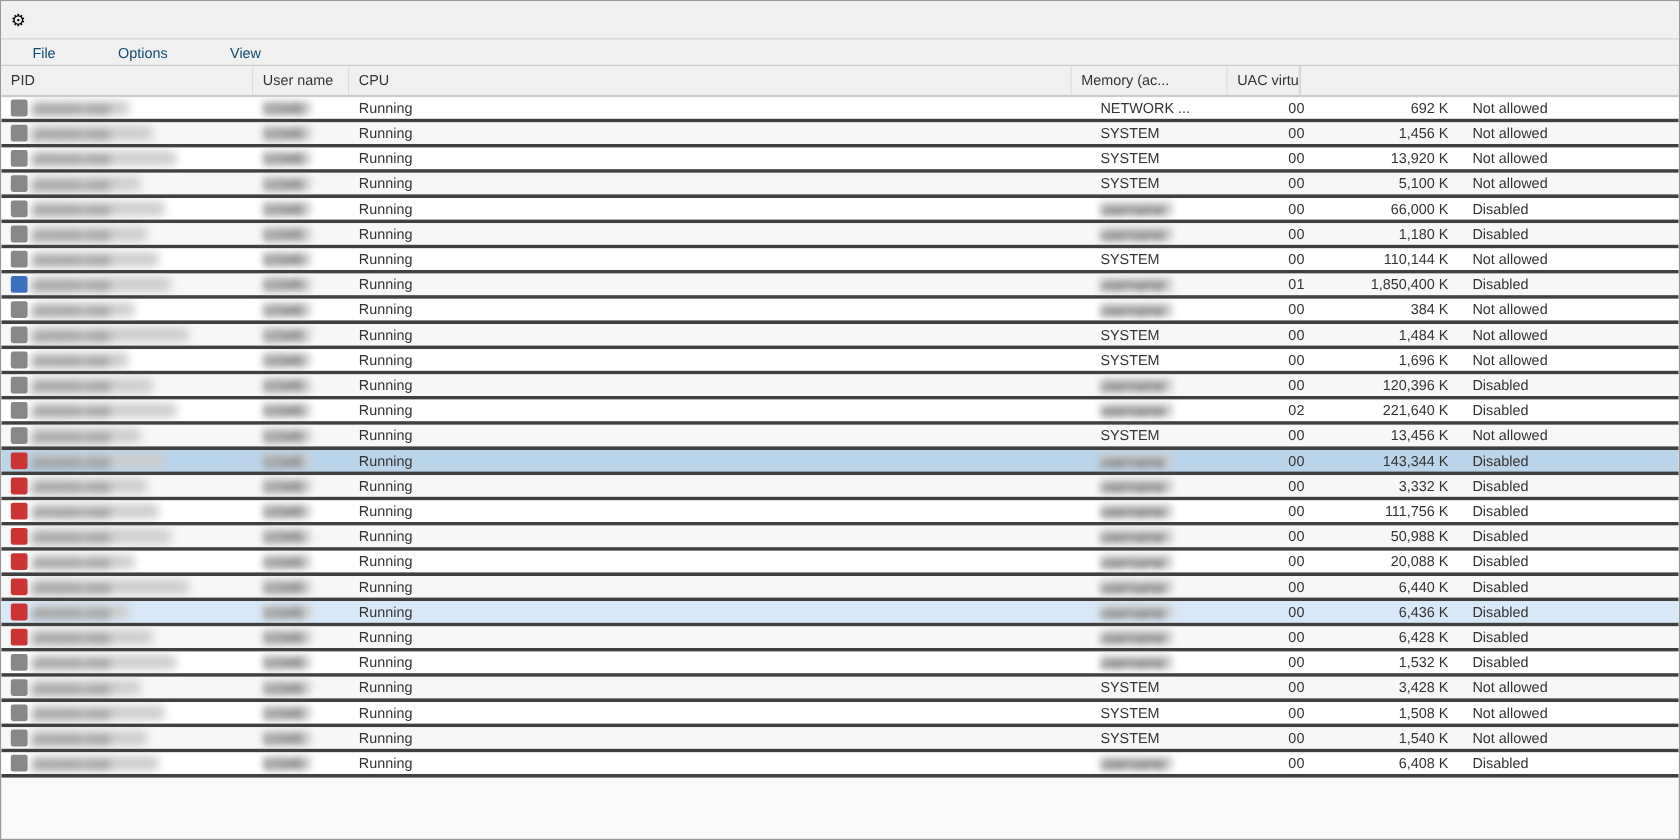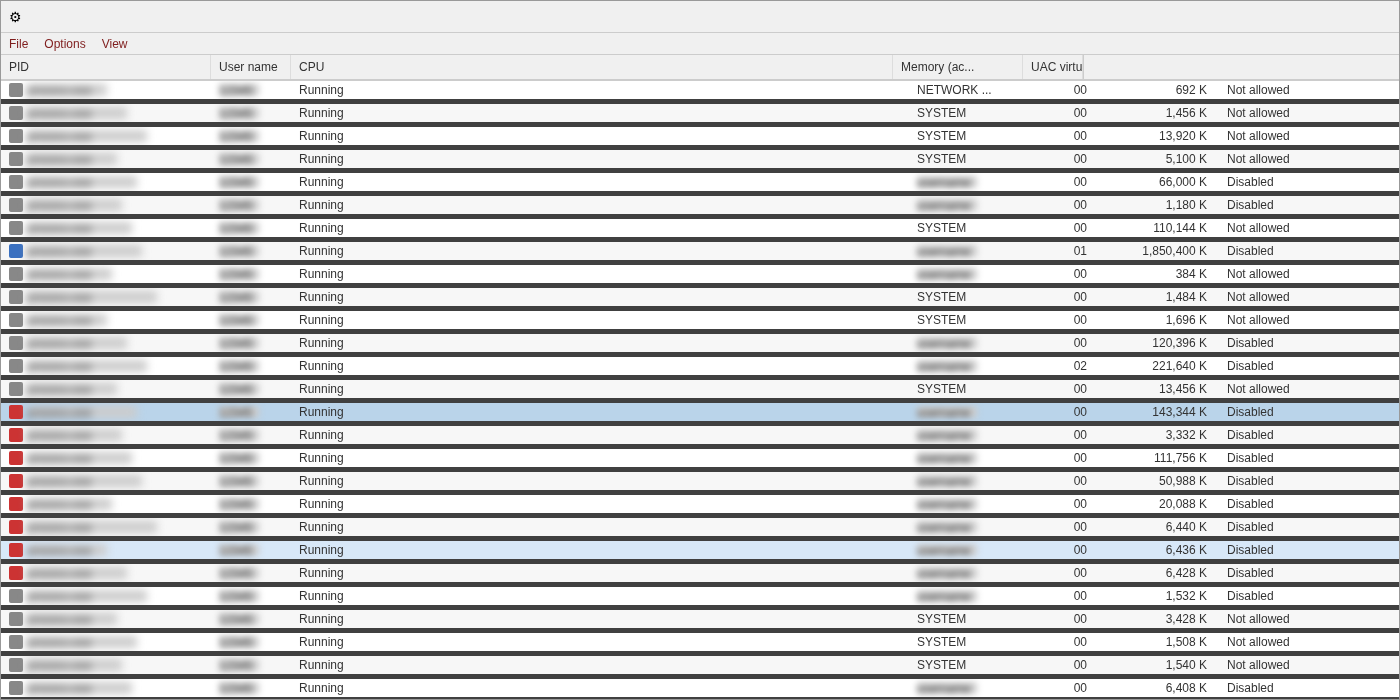--- a/index.html
+++ b/index.html
@@ -54,24 +54,24 @@
       color: #555;
     }
     .menu-bar {
       background: #f0f0f0;
       height: 22px;
       display: flex;
       align-items: center;
       border-bottom: 1px solid #ccc;
     }
     .menu-item {
-      padding: 2px 8px;
+      padding: 2px 26px;
       font-size: 12px;
       cursor: pointer;
-      color: #7f1d1d;
+      color: #0c4a6e;
     }
     .tabs {
       background: #f0f0f0;
       height: 30px;
       display: flex;
       align-items: flex-end;
       border-bottom: 1px solid #ccc;
       padding-left: 2px;
     }
     .tab {
@@ -124,21 +124,21 @@
       font-size: 8px;
     }
     .table-body {
       overflow-y: auto;
       flex: 1;
     }
     .table-row {
       display: grid;
       grid-template-columns: 210px 80px 1fr 130px 60px 120px 180px;
       min-height: 20px;
-      border-bottom: 5px solid #404040;
+      border-bottom: 3px solid #404040;
     }
     .table-row:nth-child(even) { background: #f7f7f7; }
     .td {
       padding: 2px 8px;
       font-size: 12px;
       color: #333;
       white-space: nowrap;
       overflow: hidden;
       text-overflow: ellipsis;
       display: flex;

